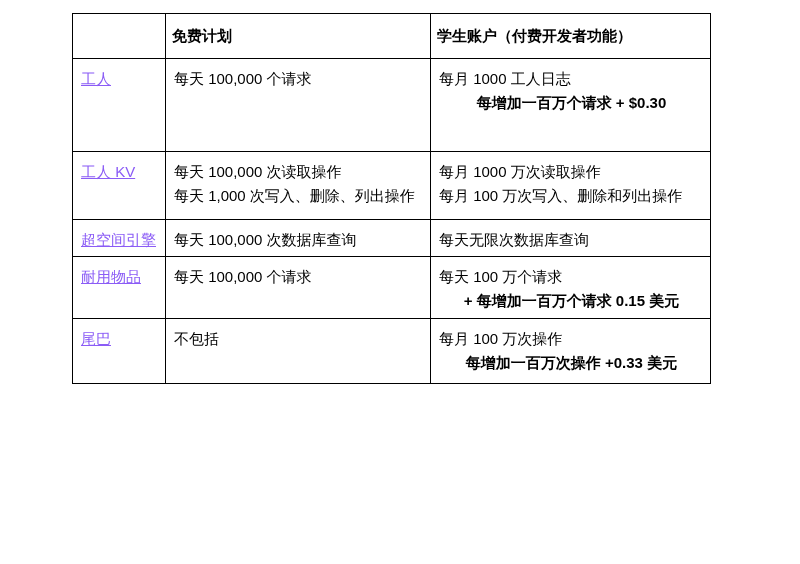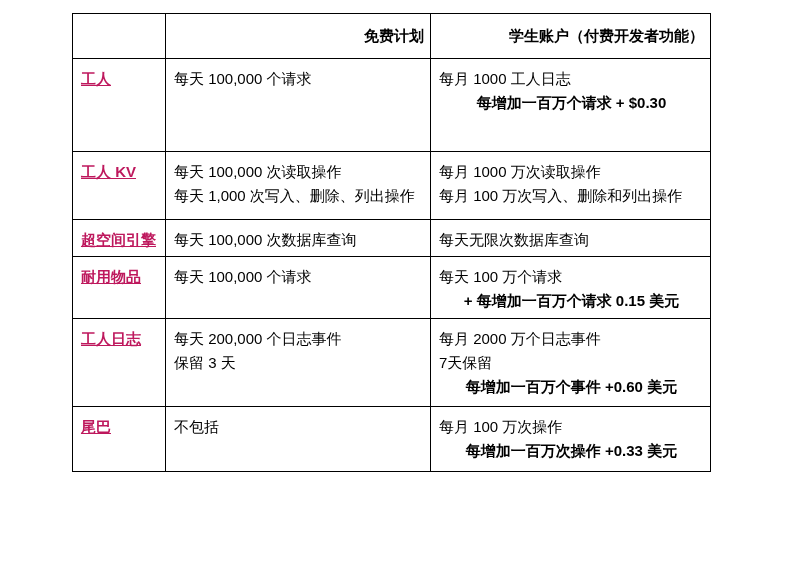--- a/index.html
+++ b/index.html
@@ -30,39 +30,39 @@
     vertical-align: top;
     padding: 8px 6px 4px 8px;
     font-size: 15px;
     text-align: left;
     overflow: hidden;
   }
   thead th {
     height: 36px;
     vertical-align: middle;
     font-weight: bold;
-    text-align: right;
+    text-align: left;
     padding: 4px 6px;
   }
   tr.r1 td { height: 80px; }
   tr.r2 td { height: 55px; }
   tr.r3 td { height: 21px; }
   tr.r4 td { height: 49px; }
   tr.r5 td { height: 75px; }
   tr.r6 td { height: 52px; }
   tr.r7 td { height: 52px; }
   p.line {
     margin: 0;
     line-height: 24px;
     white-space: nowrap;
   }
   p.line.em { font-weight: bold; text-align: center; }
   a.row-link {
-    color: #be185d;
-    font-weight: bold;
+    color: #8b5cf6;
+    font-weight: normal;
     text-decoration: underline;
     line-height: 24px;
     white-space: nowrap;
   }
 </style>
 </head>
 <body>
 
 <div class="table-wrap">
   <table class="pricing">
@@ -120,34 +120,20 @@
           <a href="#" class="row-link">耐用物品</a>
         </td>
         <td>
           <p class="line">每天 100,000 个请求</p>
         </td>
         <td>
           <p class="line">每天 100 万个请求</p>
           <p class="line em">+ 每增加一百万个请求 0.15 美元</p>
         </td>
       </tr>
-      <tr class="r5">
-        <td>
-          <a href="#" class="row-link">工人日志</a>
-        </td>
-        <td>
-          <p class="line">每天 200,000 个日志事件</p>
-          <p class="line">保留 3 天</p>
-        </td>
-        <td>
-          <p class="line">每月 2000 万个日志事件</p>
-          <p class="line">7天保留</p>
-          <p class="line em">每增加一百万个事件 +0.60 美元</p>
-        </td>
-      </tr>
       <tr class="r7">
         <td>
           <a href="#" class="row-link">尾巴</a>
         </td>
         <td>
           <p class="line">不包括</p>
         </td>
         <td>
           <p class="line">每月 100 万次操作</p>
           <p class="line em">每增加一百万次操作 +0.33 美元</p>

